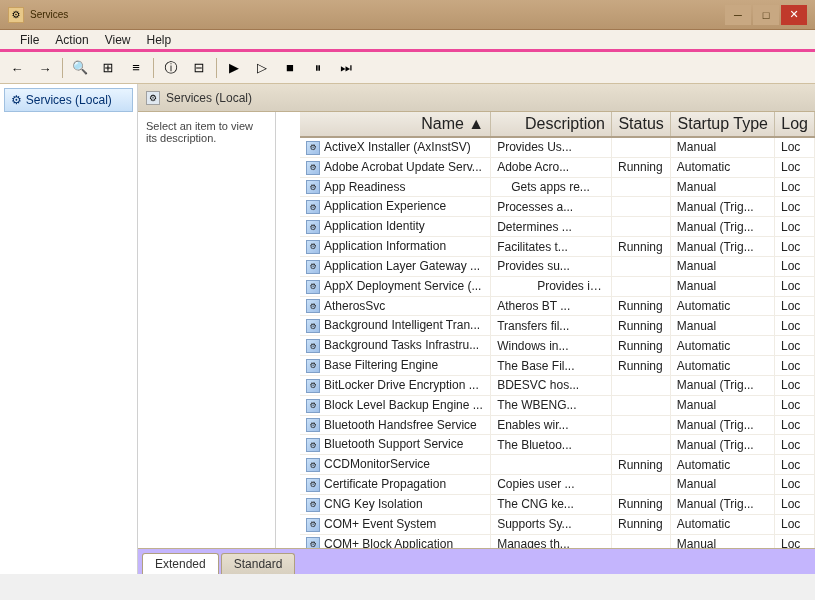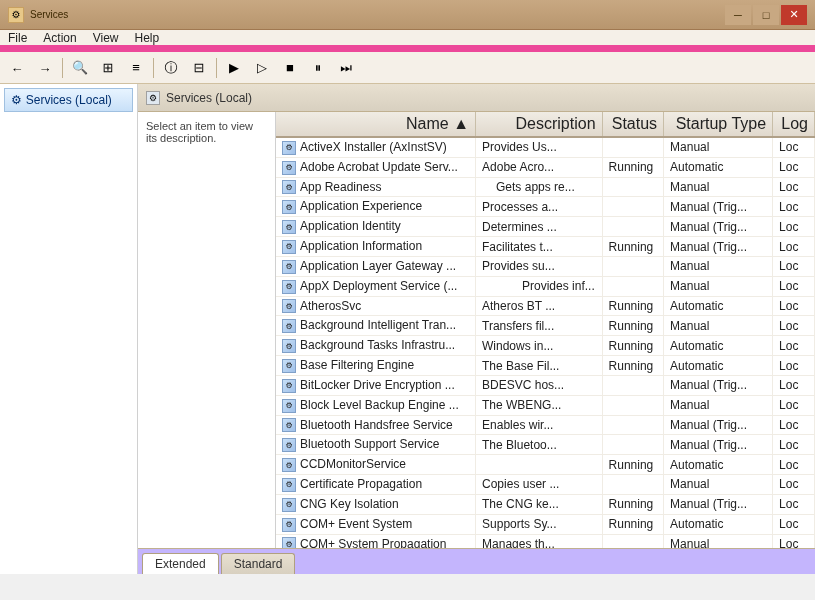--- a/index.html
+++ b/index.html
@@ -59,22 +59,22 @@
       color: #3c2800;
     }
     .title-btn.close { background: #c0392b; color: white; }
 
     
     .menu-bar {
       background: #f5f0e8;
       height: 22px;
       display: flex;
       align-items: center;
-      border-bottom: 7px solid #ec4899;
-      padding: 0 0;
+      border-bottom: 3px solid #ec4899;
+      padding: 0 12px;
     }
     .menu-item {
       padding: 2px 8px;
       cursor: pointer;
       font-size: 12px;
       color: #222;
     }
 
     
     .toolbar {
@@ -160,20 +160,21 @@
     .panel-header-title {
       font-size: 12px;
       color: #333;
     }
 
     
     .panel-body {
       display: flex;
       flex: 1;
       overflow: hidden;
+      gap: 24px;
     }
 
     .description-pane {
       width: 138px;
       padding: 8px;
       font-size: 11px;
       color: #444;
       border-right: 1px solid #d0d0d0;
       background: white;
     }
@@ -480,21 +481,21 @@
                 <td>Loc</td>
               </tr>
               <tr>
                 <td style="max-width: 200px;"><span class="service-icon">⚙</span><span>COM+ Event System</span></td>
                 <td style="max-width: 120px;">Supports Sy...</td>
                 <td>Running</td>
                 <td>Automatic</td>
                 <td>Loc</td>
               </tr>
               <tr>
-                <td style="max-width: 200px;"><span class="service-icon">⚙</span><span>COM+ System Propagation</span></td>
+                <td style="max-width: 200px;"><span class="service-icon">⚙</span><span>COM+ Block Application</span></td>
                 <td style="max-width: 120px;">Manages th...</td>
                 <td></td>
                 <td>Manual</td>
                 <td>Loc</td>
               </tr>
             </tbody>
         </table>
       </div>
 
     </div>

